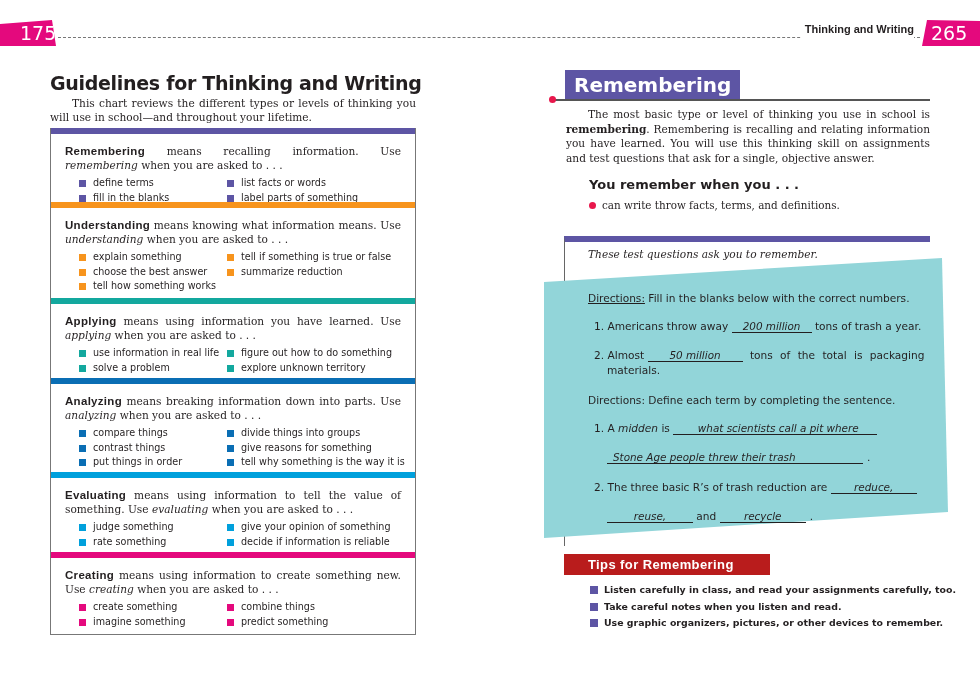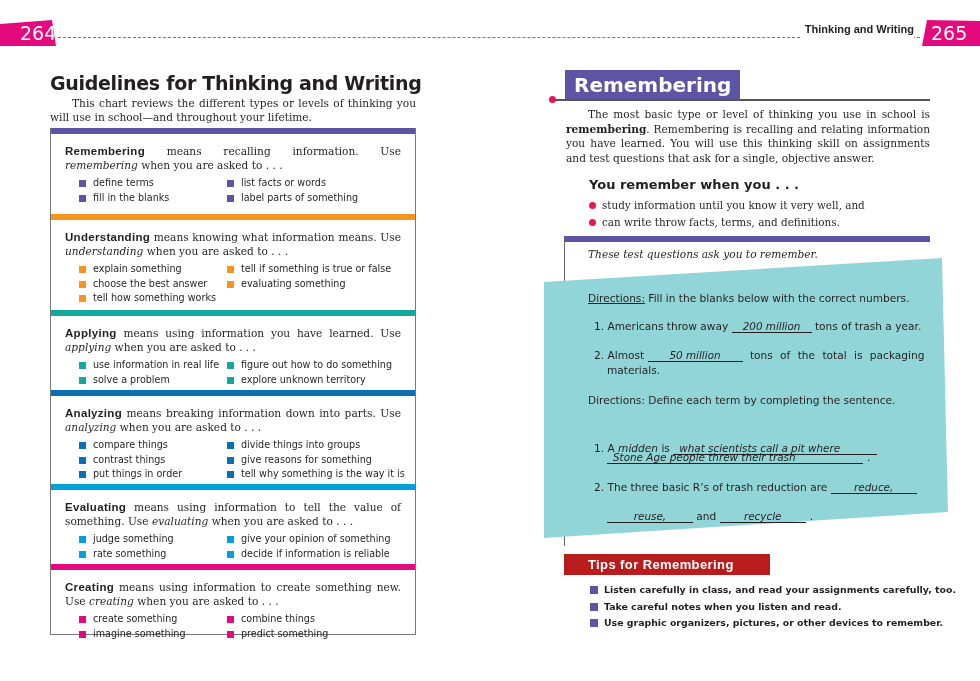--- a/index.html
+++ b/index.html
@@ -54,47 +54,47 @@
 
   .tips-tab { position: absolute; left: 564px; top: 554px; width: 206px; height: 21px; background: #b91c1c; color: #fff;
               font-family: "Liberation Sans", sans-serif; font-weight: bold; font-size: 13px; line-height: 21px; padding-left: 24px; letter-spacing: 0.4px; }
   .tips-list { position: absolute; left: 590px; top: 582px; list-style: none; font-family: "DejaVu Sans", sans-serif; font-weight: bold; font-size: 9.4px; line-height: 16.5px; }
   .tips-list li { position: relative; padding-left: 14px; white-space: nowrap; }
   .tips-list li::before { content: ""; position: absolute; left: 0; top: 4px; width: 8px; height: 8px; background: #5d55a4; }
 </style>
 </head>
 <body>
 
-<div class="pg-tab left">264</div>
+<div class="pg-tab left">175</div>
 <div class="header-rule"></div>
 <div class="running-head">Thinking and Writing</div>
 <div class="pg-tab right">265</div>
 
 <h1 class="left-title">Guidelines for Thinking and Writing</h1>
 <p class="left-intro">This chart reviews the different types or levels of thinking you will use in school—and throughout your lifetime.</p>
 
 <div class="chart">
 
-  <div class="sec" style="border-top-color:#5d55a4; --c:#5d55a4; height:86px;">
+  <div class="sec" style="border-top-color:#5d55a4; --c:#5d55a4; height:74px;">
     <p class="head"><span class="kw">Remembering</span><span> means recalling information. Use </span><i>remembering</i><span> when you are asked to . . .</span></p>
     <div class="grid">
       <div class="item">define terms</div>
       <div class="item">list facts or words</div>
       <div class="item">fill in the blanks</div>
       <div class="item">label parts of something</div>
     </div>
   </div>
 
   <div class="sec" style="border-top-color:#f7941d; --c:#f7941d; height:96px;">
     <p class="head"><span class="kw">Understanding</span><span>  means knowing what information means. Use </span><i>understanding</i><span> when you are asked to . . .</span></p>
     <div class="grid">
       <div class="item">explain something</div>
       <div class="item">tell if something is true or false</div>
       <div class="item">choose the best answer</div>
-      <div class="item">evaluating something</div>
+      <div class="item">summarize reduction</div>
       <div class="item">tell how something works</div>
     </div>
   </div>
 
   <div class="sec" style="border-top-color:#13a89e; --c:#13a89e; height:80px;">
     <p class="head"><span class="kw">Applying</span><span>  means using information you have learned. Use </span><i>applying</i><span> when you are asked to . . .</span></p>
     <div class="grid">
       <div class="item">use information in real life</div>
       <div class="item">figure out how to do something</div>
       <div class="item">solve a problem</div>
@@ -135,38 +135,37 @@
   </div>
 </div>
 
 <h2 class="rem-title">Remembering</h2>
 <div class="rem-rule"></div>
 <div class="rem-dot"></div>
 <p class="rem-intro"><span>The most basic type or level of thinking you use in school is </span><b>remembering</b><span>. Remembering is recalling and relating information you have learned. You will use this thinking skill on assignments and test questions that ask for a single, objective answer.</span></p>
 
 <h3 class="when-head">You remember when you . . .</h3>
 <ul class="when-list">
-  <li>study information until you know it very well, and</li>
   <li>can write throw facts, terms, and definitions.</li>
 </ul>
 
 <div class="test-box"></div>
 <p class="test-caption">These test questions ask you to remember.</p>
 <div class="teal"></div>
 
 <div class="q" style="left:588px; top:292px;"><u>Directions:</u><span> Fill in the blanks below with the correct numbers.</span></div>
 
 <div class="q" style="left:594px; top:320px;"><span>1. Americans throw away </span><span class="blank" style="width:80px;">200 million</span><span> tons of trash a year.</span></div>
 
 <div class="q" style="left:594px; top:349px;"><span>2. Almost </span><span class="blank" style="width:95px;">50 million</span><span style="word-spacing:4px;"> tons of the total is packaging</span></div>
 <div class="q" style="left:607px; top:364px;">materials.</div>
 
 <div class="q" style="left:588px; top:394px;">Directions: Define each term by completing the sentence.</div>
 
-<div class="q" style="left:594px; top:422px;"><span>1. A </span><i>midden</i><span> is </span><span class="blank" style="width:204px; text-align:left; padding-left:6px;margin-top:20px;">what scientists call a pit where</span></div>
+<div class="q" style="left:594px; top:422px;"><span>1. A </span><i>midden</i><span> is </span><span class="blank" style="width:204px; text-align:center; padding-left:6px;">what scientists call a pit where</span></div>
 <div class="q" style="left:607px; top:451px;"><span class="blank" style="width:256px; text-align:left; padding-left:6px;">Stone Age people threw their trash</span><span style="margin-left:4px;">.</span></div>
 
 <div class="q" style="left:594px; top:481px;"><span>2. The three basic R’s of trash reduction are </span><span class="blank" style="width:86px;">reduce,</span></div>
 <div class="q" style="left:607px; top:510px;"><span class="blank" style="width:86px;">reuse,</span><span> and </span><span class="blank" style="width:86px;">recycle</span><span style="margin-left:4px;">.</span></div>
 
 <div class="tips-tab">Tips for Remembering</div>
 <ul class="tips-list">
   <li>Listen carefully in class, and read your assignments carefully, too.</li>
   <li>Take careful notes when you listen and read.</li>
   <li>Use graphic organizers, pictures, or other devices to remember.</li>

